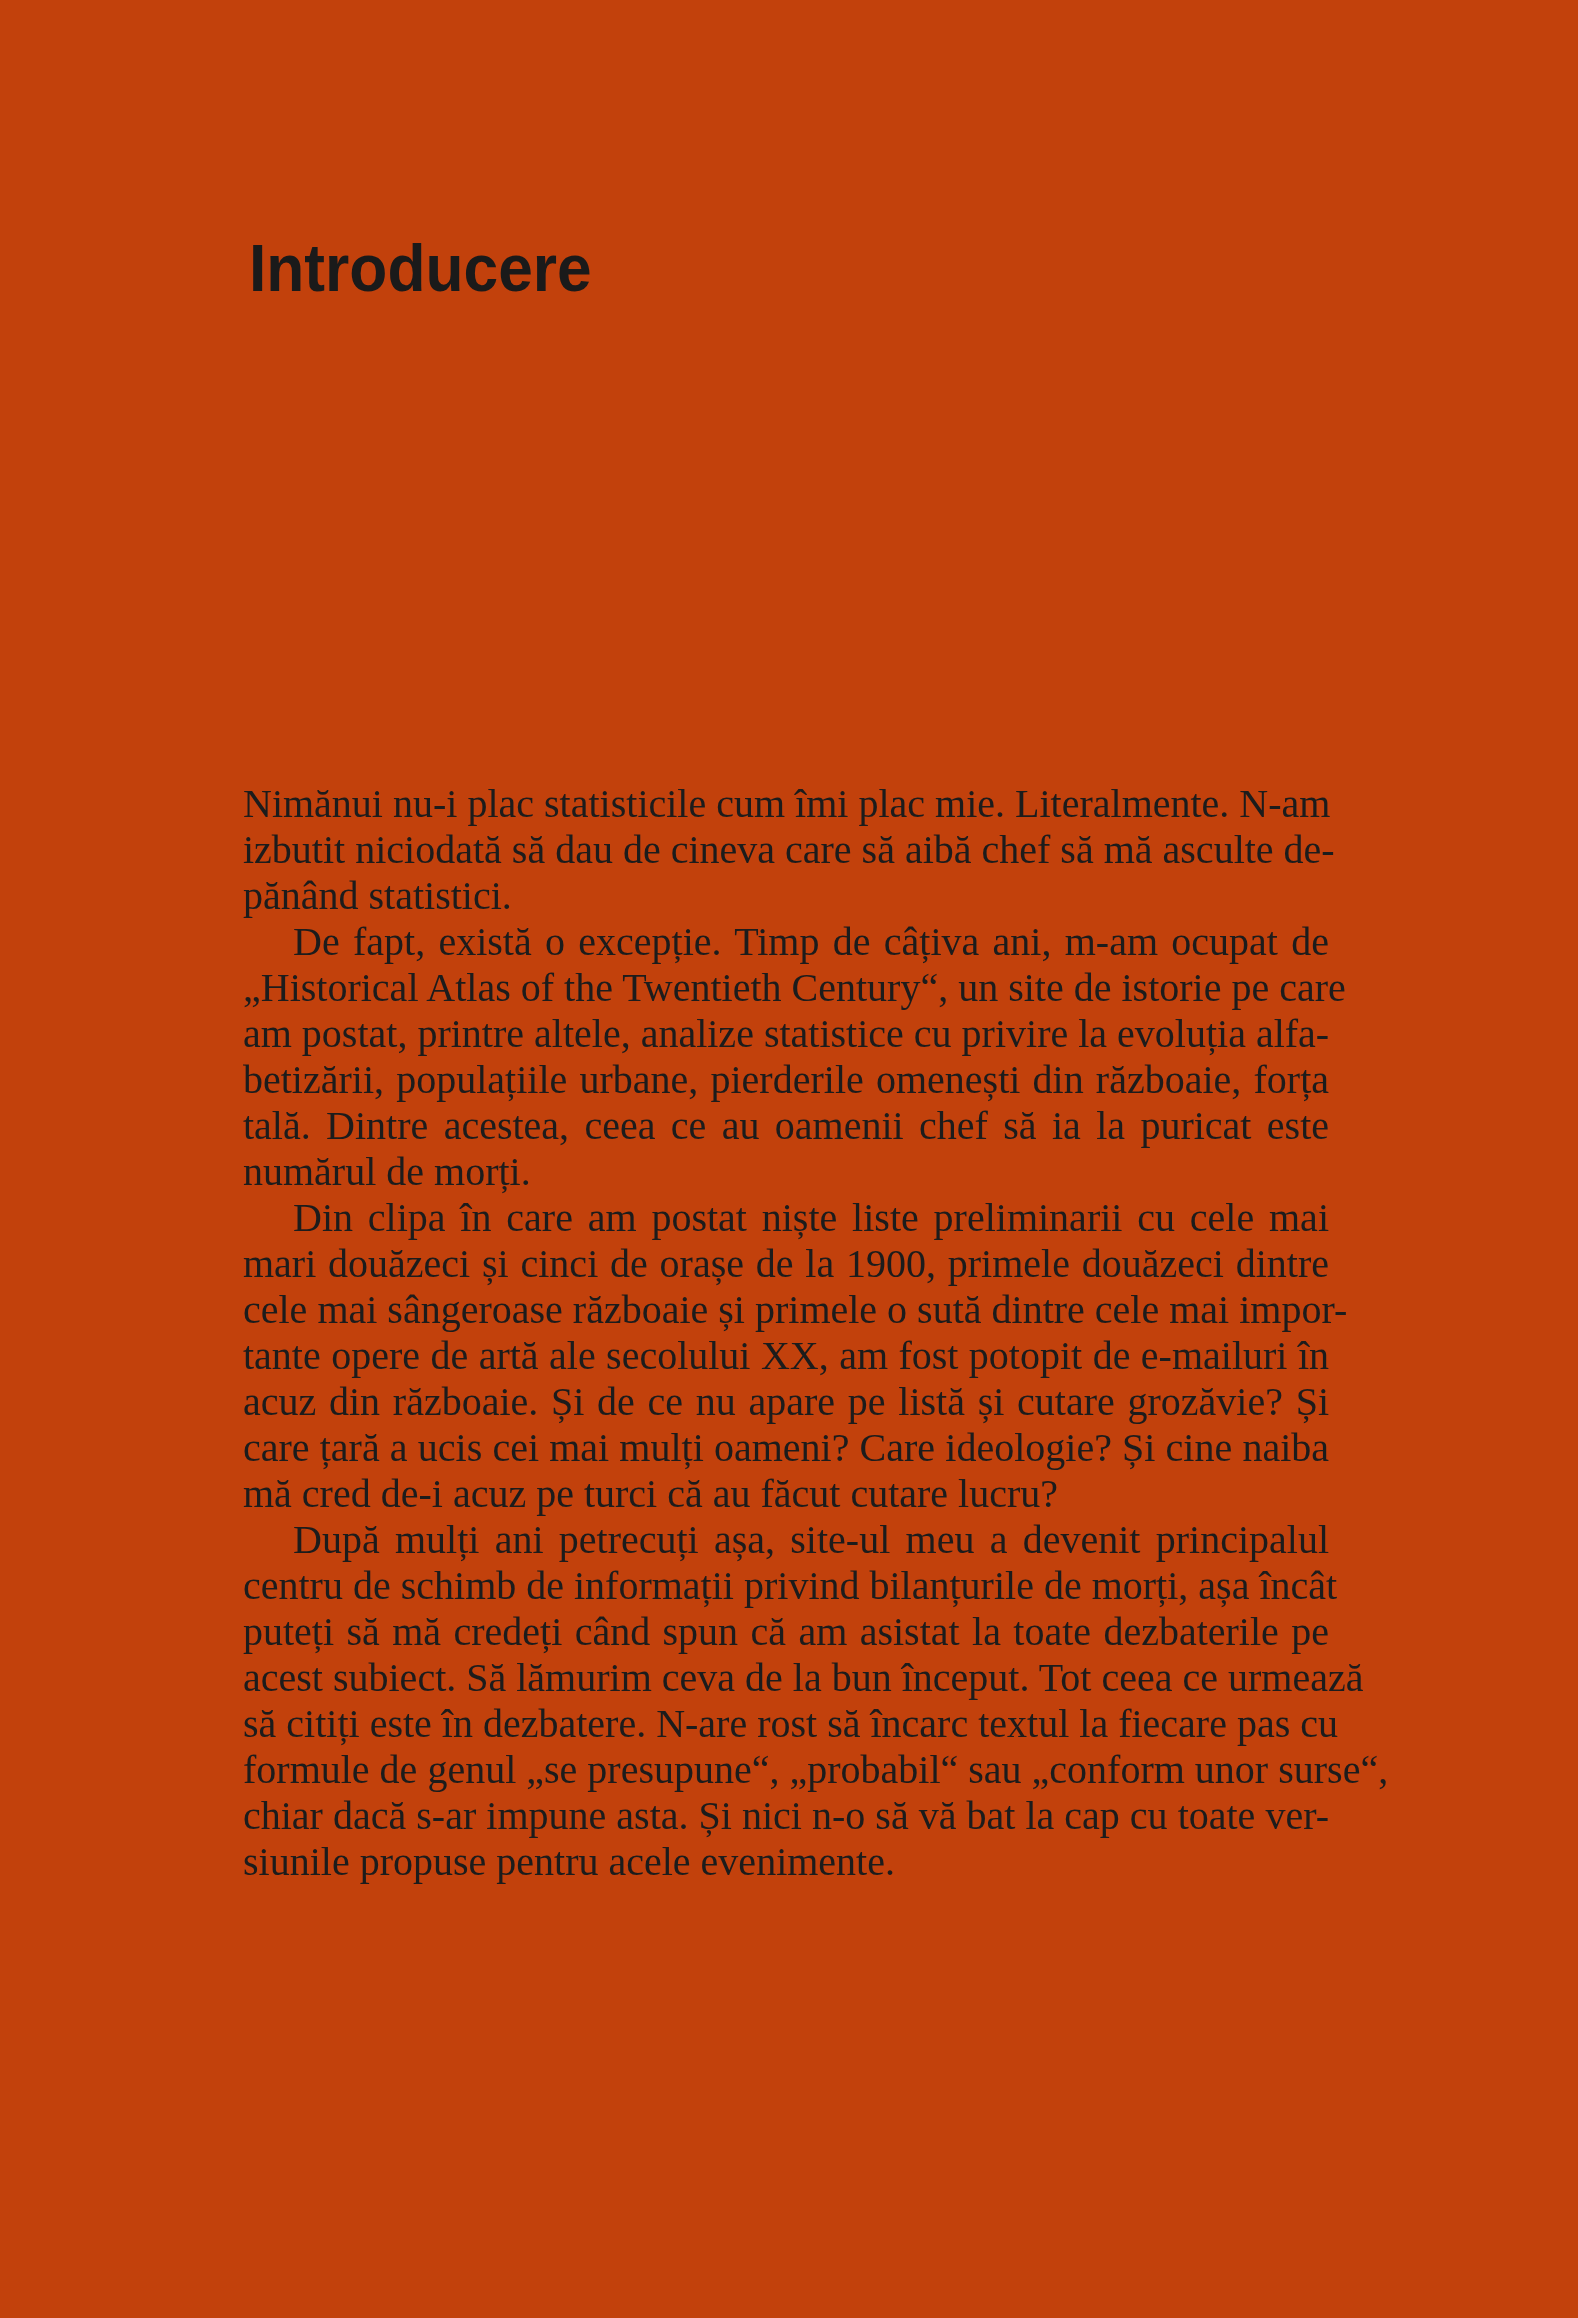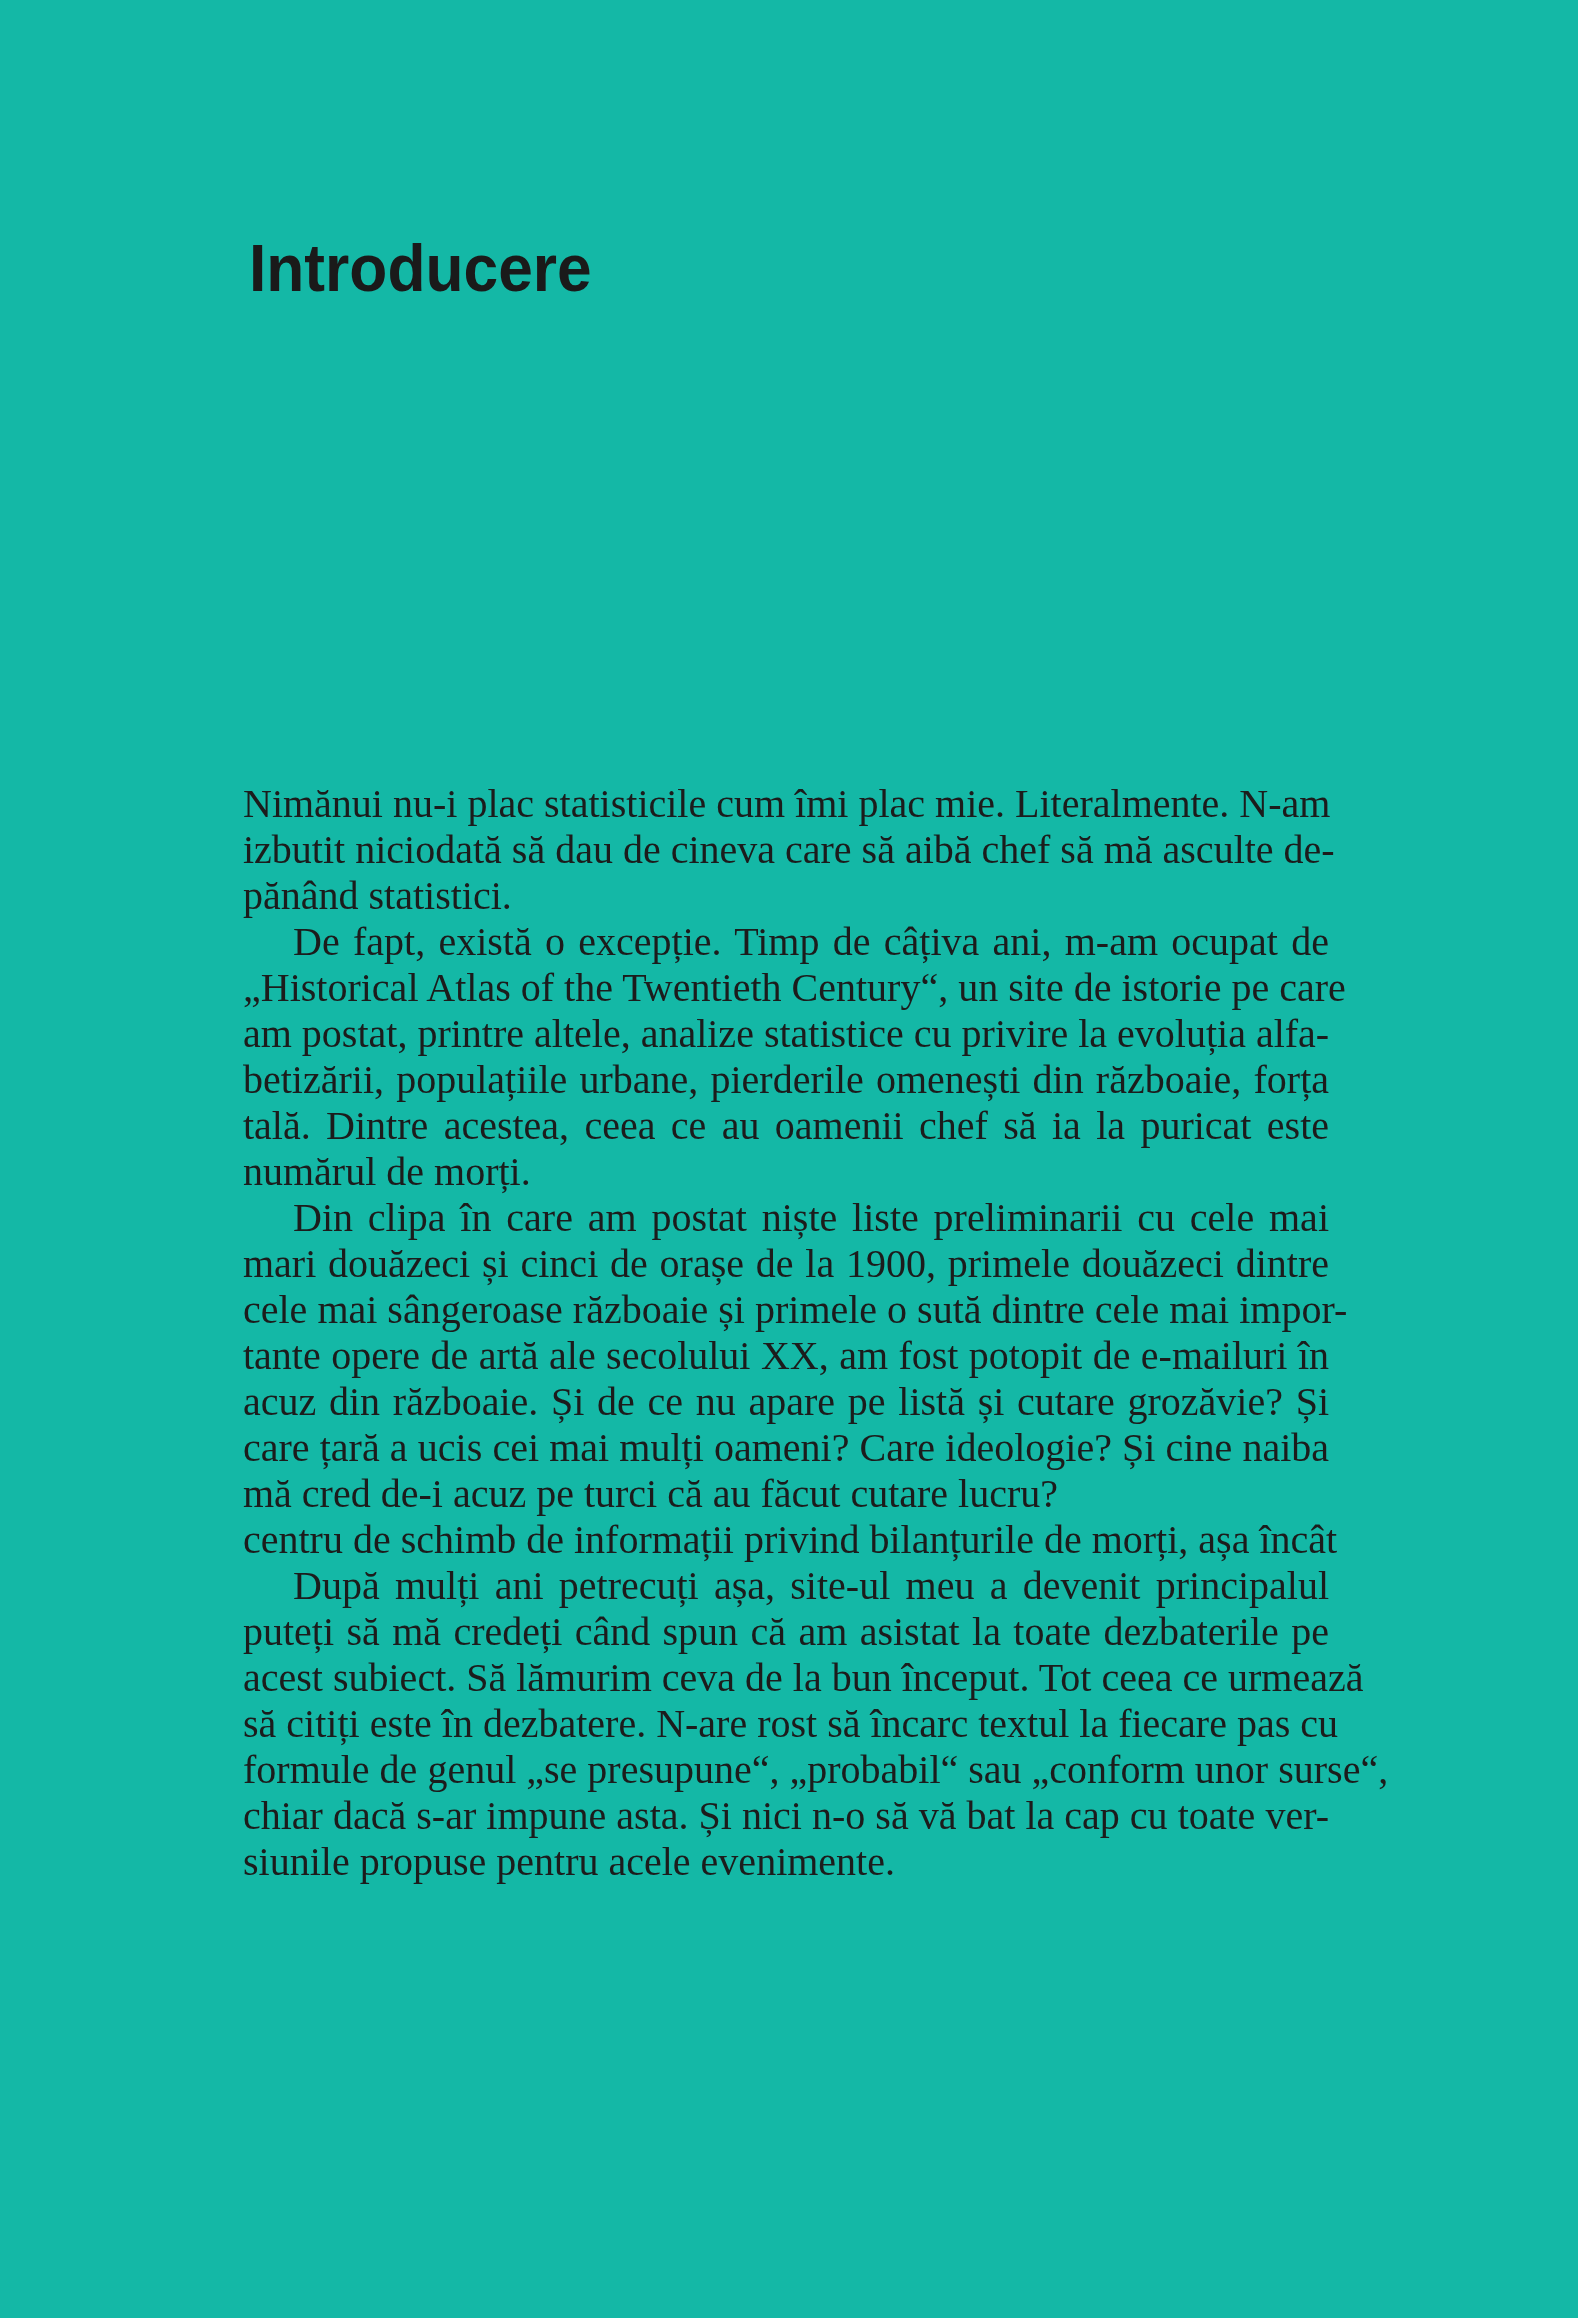--- a/index.html
+++ b/index.html
@@ -3,21 +3,21 @@
 <meta charset="utf-8">
 <style>
   html, body {
     margin: 0;
     padding: 0;
   }
   .page {
     position: relative;
     width: 1579px;
     height: 2319px;
-    background: #14b8a6;
+    background: #c2410c;
     overflow: hidden;
   }
   .title {
     position: absolute;
     left: 249px;
     top: 234px;
     margin: 0;
     font-family: "Liberation Sans", "DejaVu Sans", sans-serif;
     font-weight: bold;
     font-size: 67px;
@@ -65,22 +65,22 @@
       <div class="line">betizării, populațiile urbane, pierderile omenești din războaie, forța</div>
       <div class="line">tală. Dintre acestea, ceea ce au oamenii chef să ia la puricat este</div>
       <div class="line final">numărul de morți.</div>
       <div class="line indent">Din clipa în care am postat niște liste preliminarii cu cele mai</div>
       <div class="line">mari douăzeci și cinci de orașe de la 1900, primele douăzeci dintre</div>
       <div class="line">cele mai sângeroase războaie și primele o sută dintre cele mai impor-</div>
       <div class="line">tante opere de artă ale secolului XX, am fost potopit de e-mailuri în</div>
       <div class="line">acuz din războaie. Și de ce nu apare pe listă și cutare grozăvie? Și</div>
       <div class="line">care țară a ucis cei mai mulți oameni? Care ideologie? Și cine naiba</div>
       <div class="line final">mă cred de-i acuz pe turci că au făcut cutare lucru?</div>
+      <div class="line indent">După mulți ani petrecuți așa, site-ul meu a devenit principalul</div>
       <div class="line">centru de schimb de informații privind bilanțurile de morți, așa încât</div>
-      <div class="line indent">După mulți ani petrecuți așa, site-ul meu a devenit principalul</div>
       <div class="line">puteți să mă credeți când spun că am asistat la toate dezbaterile pe</div>
       <div class="line">acest subiect. Să lămurim ceva de la bun început. Tot ceea ce urmează</div>
       <div class="line">să citiți este în dezbatere. N-are rost să încarc textul la fiecare pas cu</div>
       <div class="line">formule de genul „se presupune“, „probabil“ sau „conform unor surse“,</div>
       <div class="line">chiar dacă s-ar impune asta. Și nici n-o să vă bat la cap cu toate ver-</div>
       <div class="line final">siunile propuse pentru acele evenimente.</div>
     </div>
 </div>
 
 

